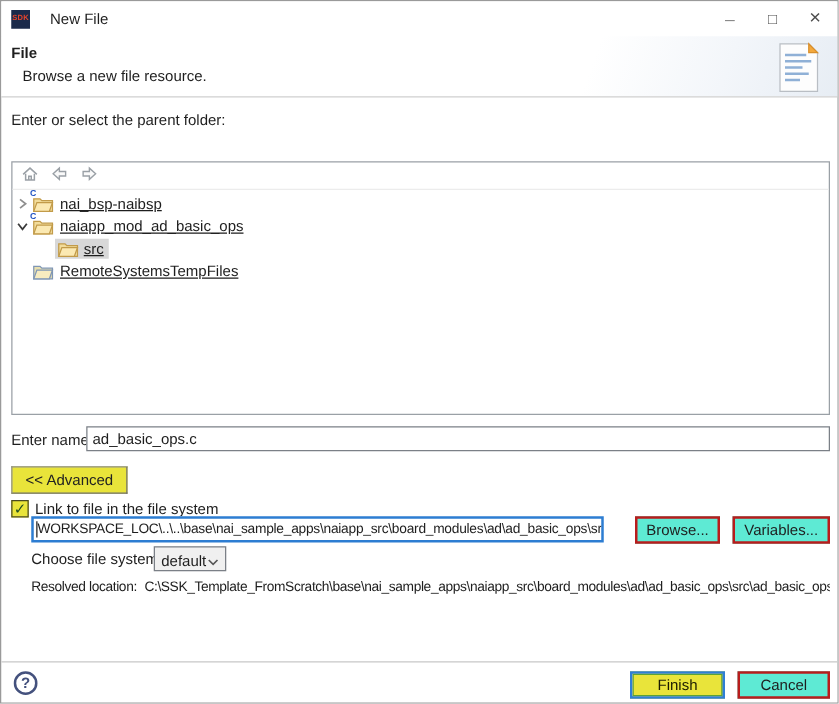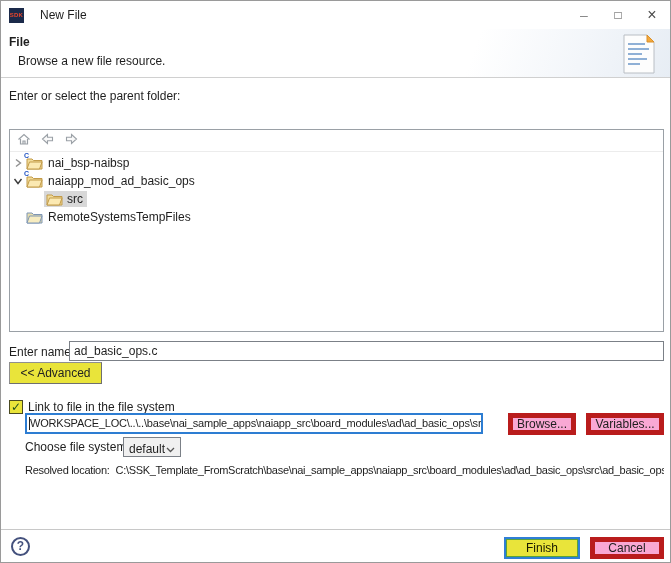--- a/index.html
+++ b/index.html
@@ -28,42 +28,42 @@
             background:linear-gradient(110deg,#ffffff 70%,#f3f6fa 86%,#e7edf4 100%);
             border-bottom:1px solid #d0d0d0; }
   .header-title { position:absolute; left:8px; top:6px; font-weight:bold; }
   .header-sub { position:absolute; left:17px; top:25px; }
   .header-icon { position:absolute; right:13px; top:4px; }
 
   
   .lbl { position:absolute; white-space:nowrap; }
   .tb  { position:absolute; background:#fff; border:1px solid #7b8087;
          padding:2px 4px; white-space:nowrap; overflow:hidden; line-height:15px; }
-  .btn { position:absolute; background:#f9a8d4; border:5px solid #b91c1c;
+  .btn { position:absolute; background:#5eead4; border:2px solid #b91c1c;
          display:flex; align-items:center; justify-content:center; cursor:default; }
 
   
   .field-parent { left:8px; top:103px; width:655px; height:20px; }
   .tree { position:absolute; left:8px; top:128px; width:655px; height:203px;
           border:1px solid #9aa0a6; background:#fff; }
   .tree-toolbar { height:22px; display:flex; align-items:center; gap:9px;
                   padding-left:7px; border-bottom:1px solid #ececec; }
   .tree-rows { padding-top:2px; }
-  .tree-row { height:18px; display:flex; align-items:center; }
+  .tree-row { height:18px; display:flex; align-items:center;text-decoration:underline; }
   .chev { width:16px; height:16px; display:flex; align-items:center; justify-content:center; flex:0 0 auto; }
   .spacer16 { width:16px; flex:0 0 auto; }
   .spacer34 { width:34px; flex:0 0 auto; }
   .icon-wrap { position:relative; width:17px; height:14px; flex:0 0 auto; margin-right:5px; }
   .c-dec { position:absolute; left:-2px; top:-4px; color:#2355c4; font-size:7px; font-weight:bold; }
   .sel { display:flex; background:#d8d8d8; padding:1px 4px 1px 2px; }
   .sel .icon-wrap { margin-right:4px; }
 
   
   .field-filename { left:68px; top:340px; width:595px; height:20px; }
-  .btn-advanced { left:8px; top:361px; width:93px; height:22px;
+  .btn-advanced { left:8px; top:372px; width:93px; height:22px;
                   background:#e9e43a; border:1px solid #8f8f8f;
                   border-right-color:#6f6f6f; border-bottom-color:#6f6f6f; color:#222; }
 
   
   .cbx { position:absolute; left:8px; top:399px; width:14px; height:14px;
          background:#e9e43a; border:1px solid #4a4a22; color:#1f4d1f;
          font-size:12px; line-height:12px; text-align:center; font-weight:bold; cursor:default; }
   .field-path { left:24px; top:412px; width:458px; height:21px;
                 border:2px solid #2d7dd2; padding:1px 2px; font-size:11px;
                 display:flex; align-items:center; letter-spacing:-0.2px; }

